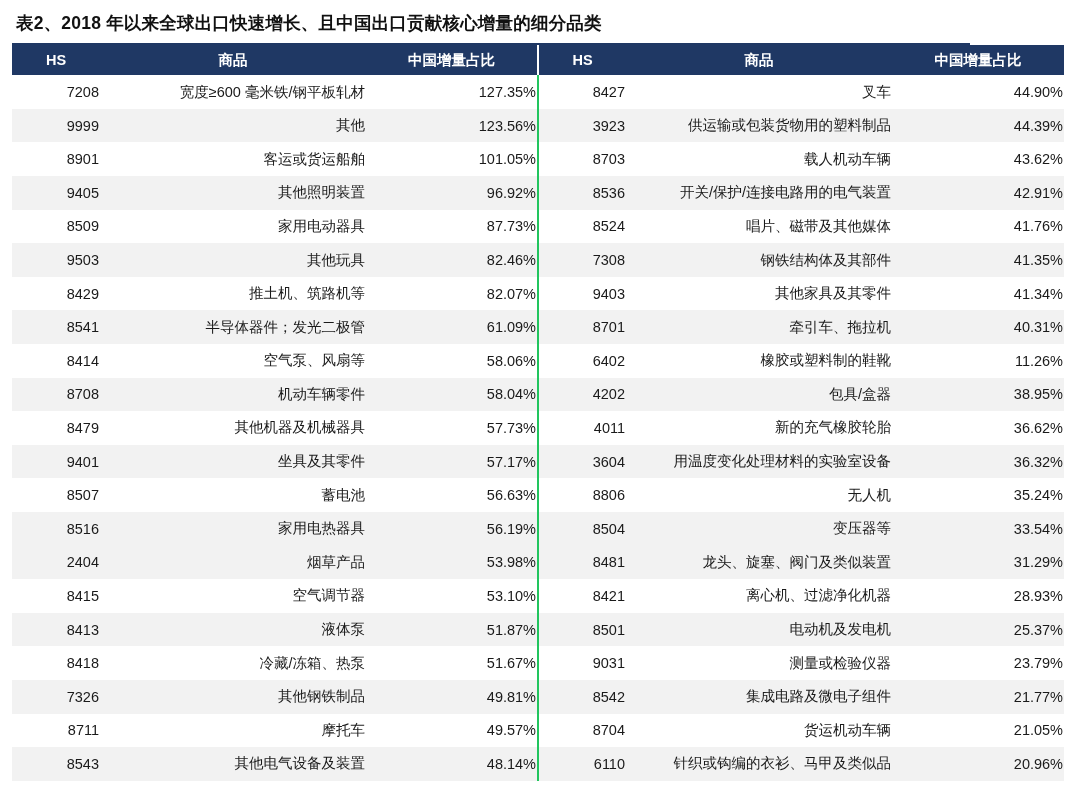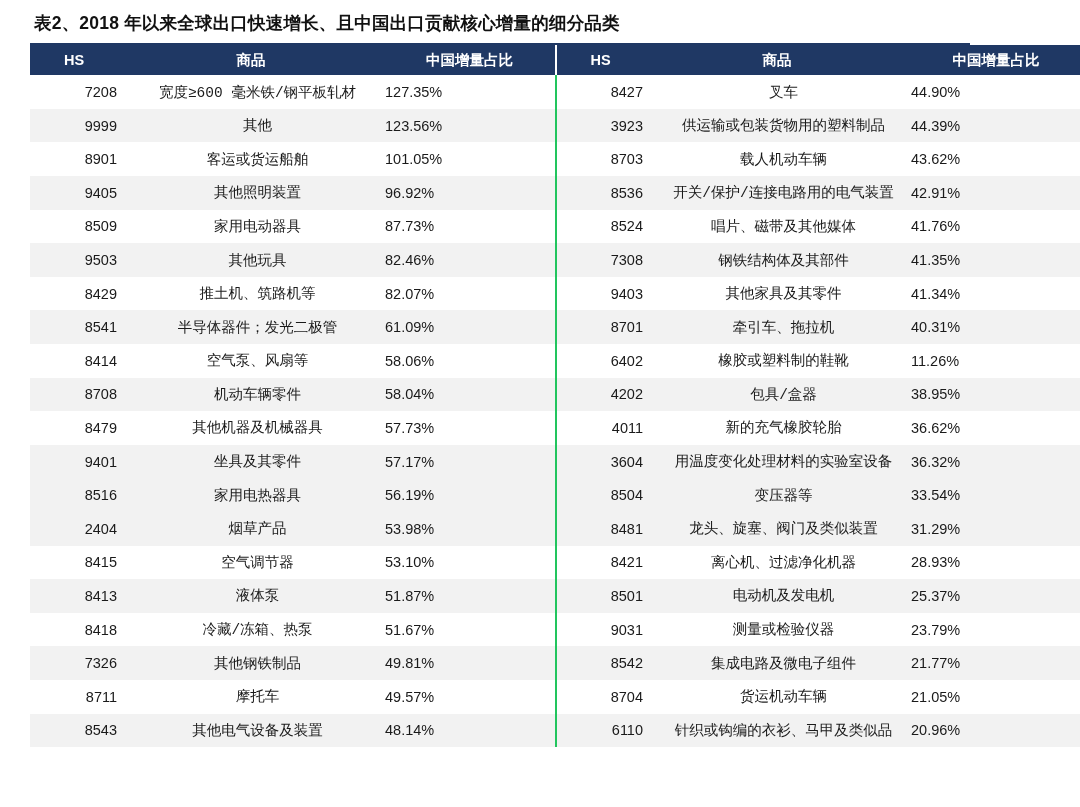--- a/index.html
+++ b/index.html
@@ -11,21 +11,21 @@
     width: 1080px;
     height: 807px;
     font-family: "Liberation Sans", sans-serif;
     color: #1a1a1a;
     overflow: hidden;
   }
   .page {
     width: 984px;
     height: 807px;
     box-sizing: border-box;
-    padding: 10px 14px 0 30px;
+    padding: 10px 14px 0 12px;
     position: relative;
   }
   .title {
     font-size: 17.5px;
     font-weight: bold;
     color: #111111;
     letter-spacing: 0.2px;
     padding: 2px 0 8px 4px;
     line-height: 1.3;
     white-space: nowrap;
@@ -60,22 +60,22 @@
     vertical-align: middle;
     border: none;
     color: #1a1a1a;
     white-space: nowrap;
     overflow: hidden;
   }
   tbody tr.alt td {
     background: #f2f2f2;
   }
   td.hs { text-align: right; }
-  td.good { text-align: center; padding-left: 14px; font-family: Liberation Mono, monospace; }
-  td.pct { text-align: left; }
+  td.good { text-align: right; padding-left: 14px; }
+  td.pct { text-align: right; }
   td.sep { border-left: 2px solid #22c55e; }
   col.c-hs { width: 88px; }
   col.c-good { width: 266px; }
   col.c-pct { width: 172px; }
 </style>
 </head>
 <body>
 
 <div class="page">
 
@@ -192,20 +192,28 @@
           <td class="pct">36.62%</td>
         </tr>
         <tr class="alt">
           <td class="hs">9401</td>
           <td class="good">坐具及其零件</td>
           <td class="pct">57.17%</td>
           <td class="hs sep">3604</td>
           <td class="good">用温度变化处理材料的实验室设备</td>
           <td class="pct">36.32%</td>
         </tr>
+        <tr>
+          <td class="hs">8507</td>
+          <td class="good">蓄电池</td>
+          <td class="pct">56.63%</td>
+          <td class="hs sep">8806</td>
+          <td class="good">无人机</td>
+          <td class="pct">35.24%</td>
+        </tr>
         <tr class="alt">
           <td class="hs">8516</td>
           <td class="good">家用电热器具</td>
           <td class="pct">56.19%</td>
           <td class="hs sep">8504</td>
           <td class="good">变压器等</td>
           <td class="pct">33.54%</td>
         </tr>
         <tr class="alt">
           <td class="hs">2404</td>

